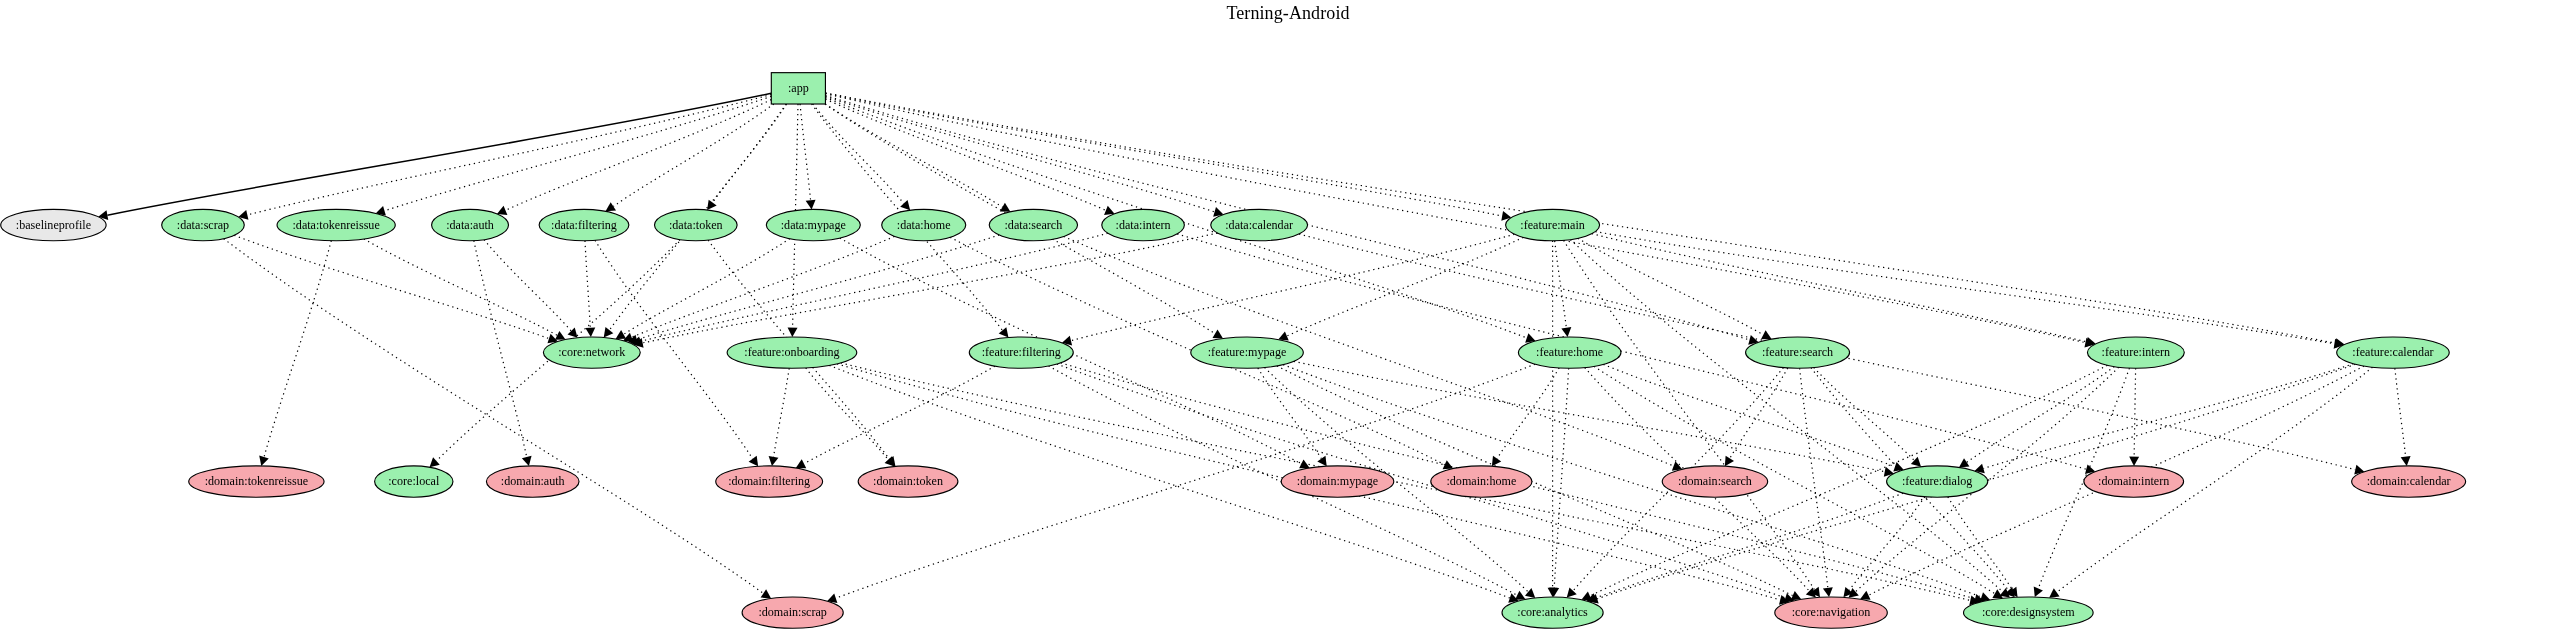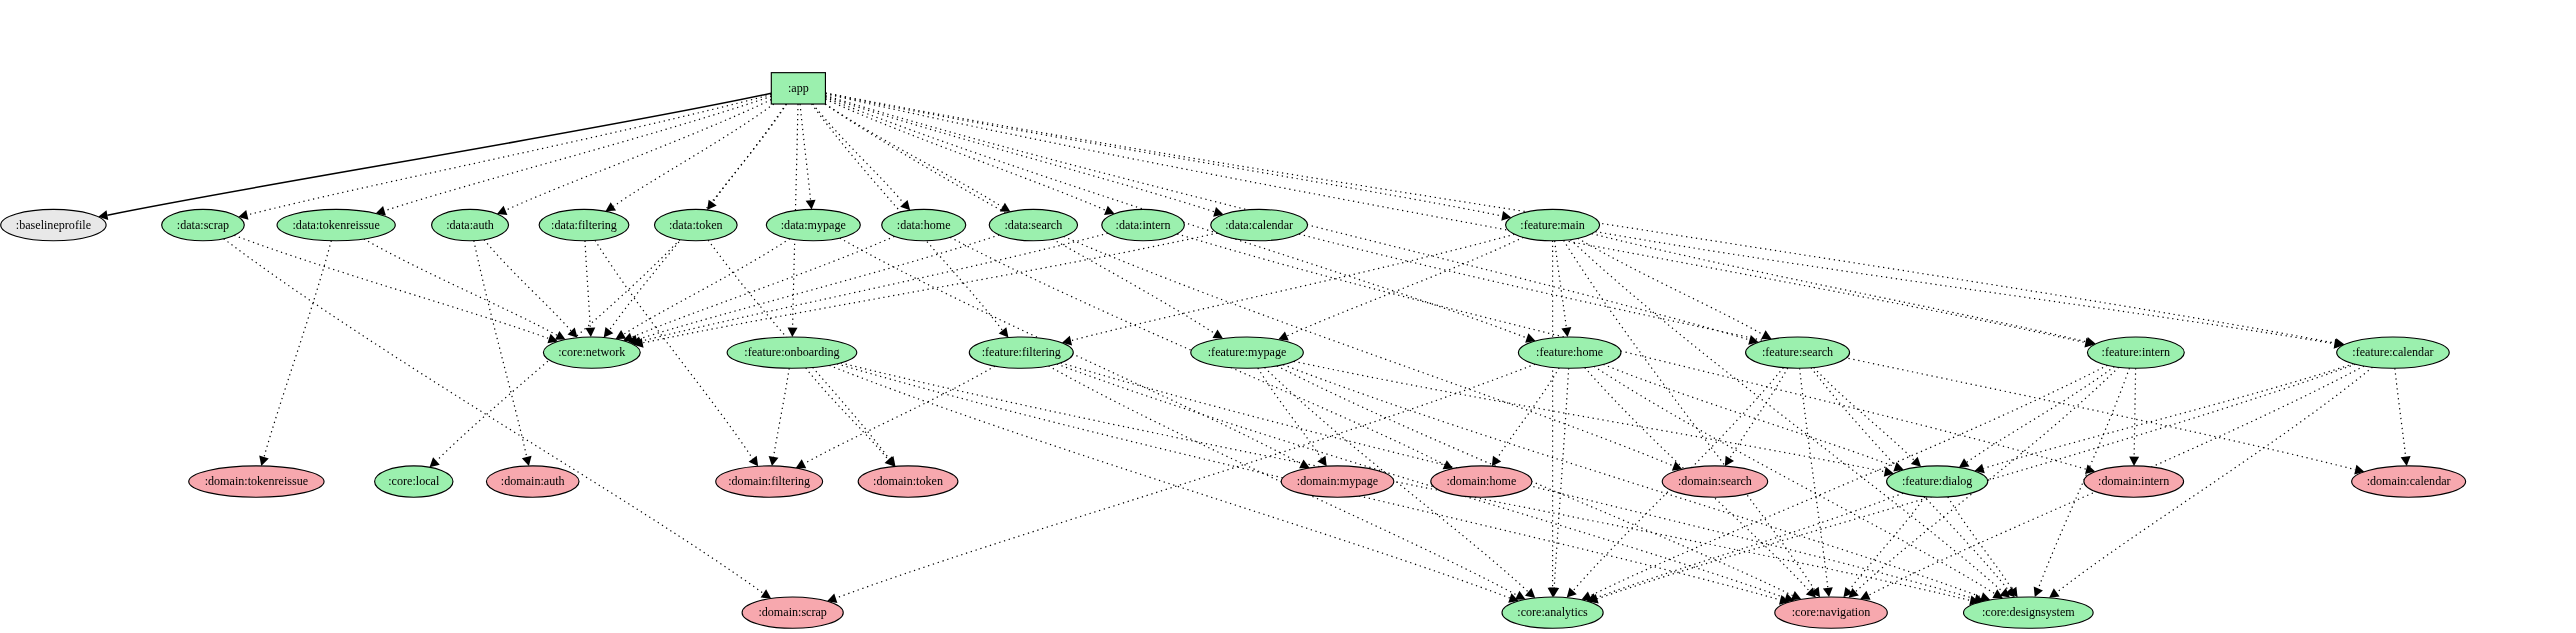--- a/index.html
+++ b/index.html
@@ -53,20 +53,21 @@
   .edge-head {
     fill: #000000;
     stroke: none;
   }
 </style>
 </head>
 <body>
 
 <div id="canvas">
 
+  <div id="graph-title">Terning-Android</div>
 
   <svg id="graph-svg" viewBox="0 0 3617 890" preserveAspectRatio="none">
     <g id="edges-layer">
         <path d="M 1083.00 130.98 C 805.39 189.95 371.66 256.99 150.75 302.10" class="edge-line" stroke-width="2.1"></path>
         <polygon points="137.97,304.44 149.49,295.21 152.02,308.98" class="edge-head"></polygon>
         <path d="M 1083.00 132.73 C 861.48 191.17 523.90 257.01 347.28 301.70" class="edge-line" stroke-width="1.7" stroke-dasharray="1.8,5.2"></path>
         <polygon points="334.61,304.61 345.72,294.87 348.85,308.52" class="edge-head"></polygon>
         <path d="M 1083.00 135.24 C 918.54 191.13 670.98 253.19 539.85 295.93" class="edge-line" stroke-width="1.7" stroke-dasharray="1.8,5.2"></path>
         <polygon points="527.39,299.61 537.87,289.21 541.84,302.64" class="edge-head"></polygon>
         <path d="M 1083.00 139.83 C 968.97 194.38 800.68 253.56 709.76 295.28" class="edge-line" stroke-width="1.7" stroke-dasharray="1.8,5.2"></path>

